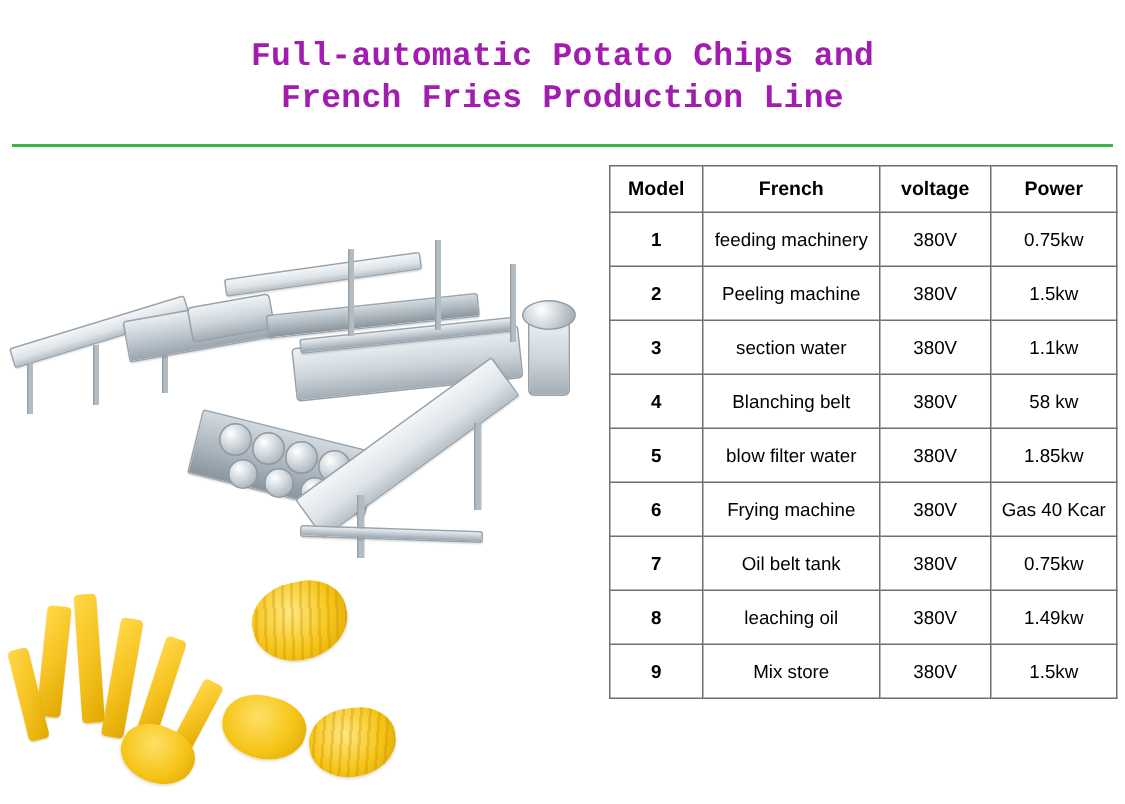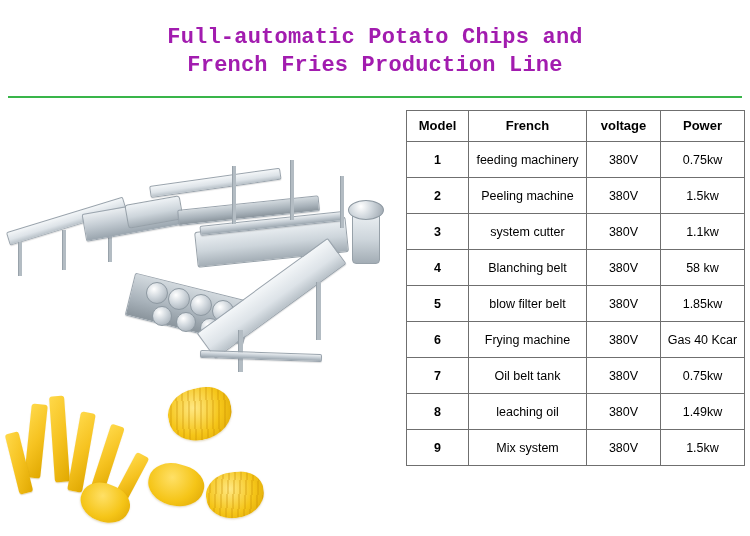--- a/index.html
+++ b/index.html
@@ -250,33 +250,33 @@
           <td>0.75kw</td>
         </tr>
         <tr>
           <td class="model">2</td>
           <td>Peeling machine</td>
           <td>380V</td>
           <td>1.5kw</td>
         </tr>
         <tr>
           <td class="model">3</td>
-          <td>system cutter</td>
+          <td>section water</td>
           <td>380V</td>
           <td>1.1kw</td>
         </tr>
         <tr>
           <td class="model">4</td>
           <td>Blanching belt</td>
           <td>380V</td>
           <td>58 kw</td>
         </tr>
         <tr>
           <td class="model">5</td>
-          <td>blow filter belt</td>
+          <td>blow filter water</td>
           <td>380V</td>
           <td>1.85kw</td>
         </tr>
         <tr>
           <td class="model">6</td>
           <td>Frying machine</td>
           <td>380V</td>
           <td class="two-line">Gas 40 Kcar</td>
         </tr>
         <tr>
@@ -286,21 +286,21 @@
           <td>0.75kw</td>
         </tr>
         <tr>
           <td class="model">8</td>
           <td>leaching oil</td>
           <td>380V</td>
           <td>1.49kw</td>
         </tr>
         <tr>
           <td class="model">9</td>
-          <td>Mix system</td>
+          <td>Mix store</td>
           <td>380V</td>
           <td>1.5kw</td>
         </tr>
       </tbody>
     </table>
   </div>
 
 </div>
 
 </body></html>

